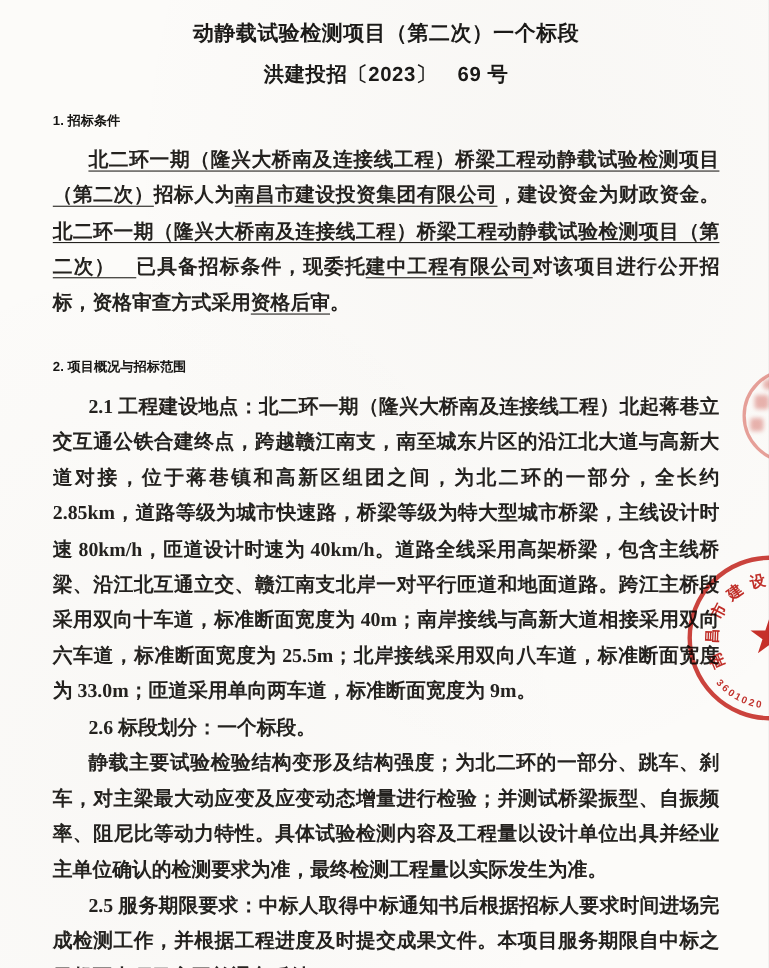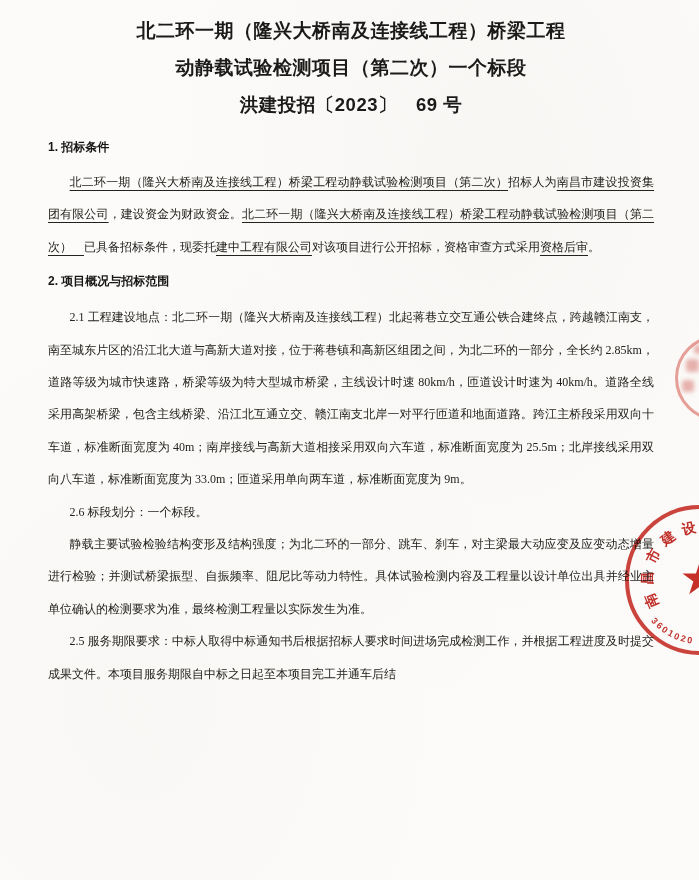--- a/index.html
+++ b/index.html
@@ -28,26 +28,26 @@
   }
   .doc-number { font-size:18.5px; }
   .sec-heading {
     font-family:"Liberation Sans","DejaVu Sans",sans-serif;
     font-weight:700;
     font-size:12px;
     line-height:20px;
     margin:14px 0 0 0;
     color:#171614;
   }
-  .sec-heading.second { margin-top:8px; }
+  .sec-heading.second { margin-top:32px; }
   .para {
     margin:0;
     font-family:"Liberation Serif","DejaVu Serif",serif;
-    font-weight:400;
-    font-size:12px;
+    font-weight:700;
+    font-size:18px;
     line-height:32.4px;
     text-align:justify;
     text-indent:1.8em;
     color:#24221f;
   }
   .lead-para { margin-top:9px; }
   .para-group { margin-top:10px; }
   .u { text-decoration:underline; text-underline-offset:4px; text-decoration-thickness:1px; }
 
   
@@ -100,21 +100,20 @@
   .blob.b3 { left:16px; top:7px;  width:9px;  height:9px;  }
 </style>
 </head>
 <body>
 
 <div class="page">
 
   <div class="content">
 
     <div class="title-block">
-      <div class="title">北二环一期（隆兴大桥南及连接线工程）桥梁工程</div>
       <div class="title">动静载试验检测项目（第二次）一个标段</div>
       <div class="title doc-number">洪建投招〔2023〕　69 号</div>
     </div>
 
     <div class="sec-heading">1. 招标条件</div>
 
     <p class="para lead-para"><span class="u">北二环一期（隆兴大桥南及连接线工程）桥梁工程动静载试验检测项目（第二次）</span><span>招标人为</span><span class="u">南昌市建设投资集团有限公司</span><span>，建设资金为财政资金。</span><span class="u">北二环一期（隆兴大桥南及连接线工程）桥梁工程动静载试验检测项目（第二次）　</span><span>已具备招标条件，现委托</span><span class="u">建中工程有限公司</span><span>对该项目进行公开招标，资格审查方式采用</span><span class="u">资格后审</span><span>。</span></p>
 
     <div class="sec-heading second">2. 项目概况与招标范围</div>
 

